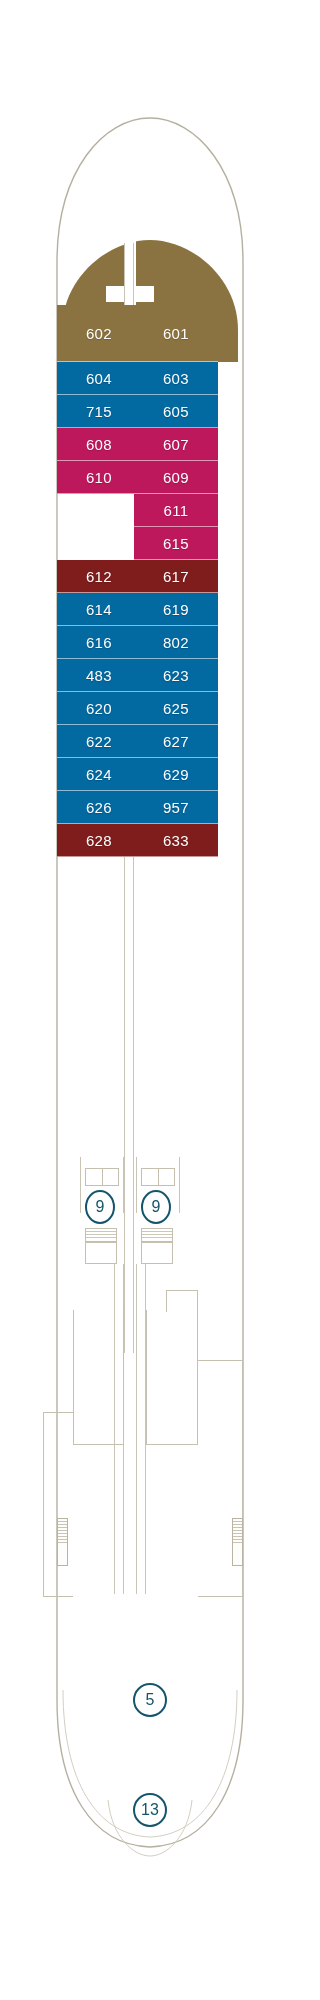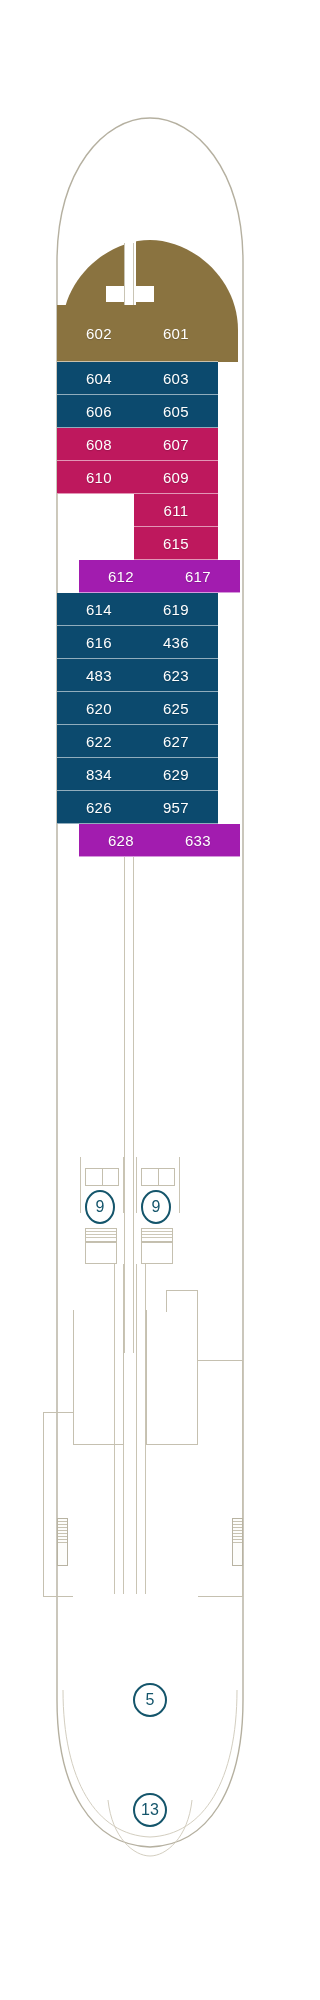--- a/index.html
+++ b/index.html
@@ -46,23 +46,23 @@
     letter-spacing: 0.4px;
     text-shadow: 0 1px 1px rgba(0,0,0,0.18);
   }
   .cabin.empty {
     background: #ffffff;
     border: 1px solid #cfcabb;
     border-top: none;
     border-bottom: none;
   }
   .cabin.suite   { background: #8a7340; }
-  .cabin.green   { background: #0c4a6e; }
+  .cabin.green   { background: #0369a1; }
   .cabin.orange  { background: #be185d; }
-  .cabin.pink    { background: #a21caf; margin-left: 22px; }
+  .cabin.pink    { background: #7f1d1d; }
 
   .cabin.suite:first-child,
   .cabin.green:first-child { border-top: none; }
 
   
   .bow-mask {
     position: absolute;
     left: 0; top: 0;
     width: 300px; height: 2000px;
     pointer-events: none;
@@ -186,21 +186,21 @@
   <div class="corridor" style="top:243px; height:1110px;"></div>
 
   <div class="cabin-col col-port" style="top:305px;">
     <div class="cabin suite" style="height:57px;">
         <span>602</span>
       </div>
     <div class="cabin green">
         <span>604</span>
       </div>
     <div class="cabin green">
-        <span>606</span>
+        <span>715</span>
       </div>
     <div class="cabin orange">
         <span>608</span>
       </div>
     <div class="cabin orange">
         <span>610</span>
       </div>
     <div class="cabin empty">
         <span></span>
       </div>
@@ -219,21 +219,21 @@
     <div class="cabin green">
         <span>483</span>
       </div>
     <div class="cabin green">
         <span>620</span>
       </div>
     <div class="cabin green">
         <span>622</span>
       </div>
     <div class="cabin green">
-        <span>834</span>
+        <span>624</span>
       </div>
     <div class="cabin green">
         <span>626</span>
       </div>
     <div class="cabin pink">
         <span>628</span>
       </div>
   </div>
 
   <div class="cabin-col col-star" style="top:305px;">
@@ -258,21 +258,21 @@
     <div class="cabin orange">
         <span>615</span>
       </div>
     <div class="cabin pink">
         <span>617</span>
       </div>
     <div class="cabin green">
         <span>619</span>
       </div>
     <div class="cabin green">
-        <span>436</span>
+        <span>802</span>
       </div>
     <div class="cabin green">
         <span>623</span>
       </div>
     <div class="cabin green">
         <span>625</span>
       </div>
     <div class="cabin green">
         <span>627</span>
       </div>

